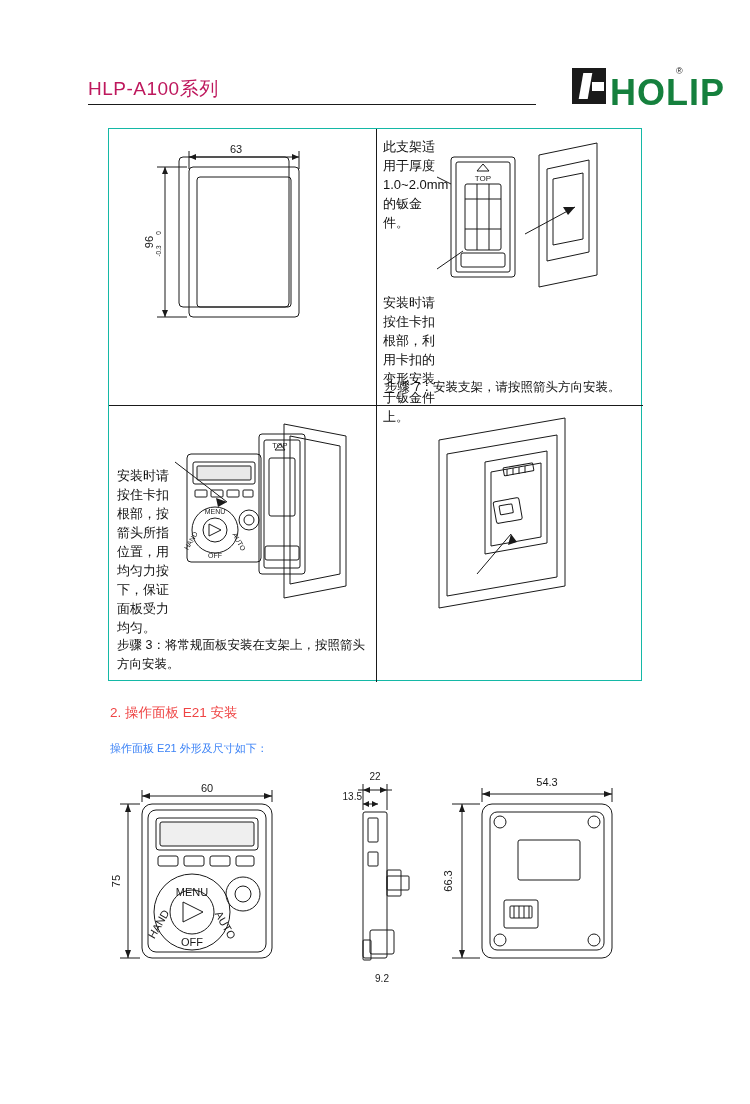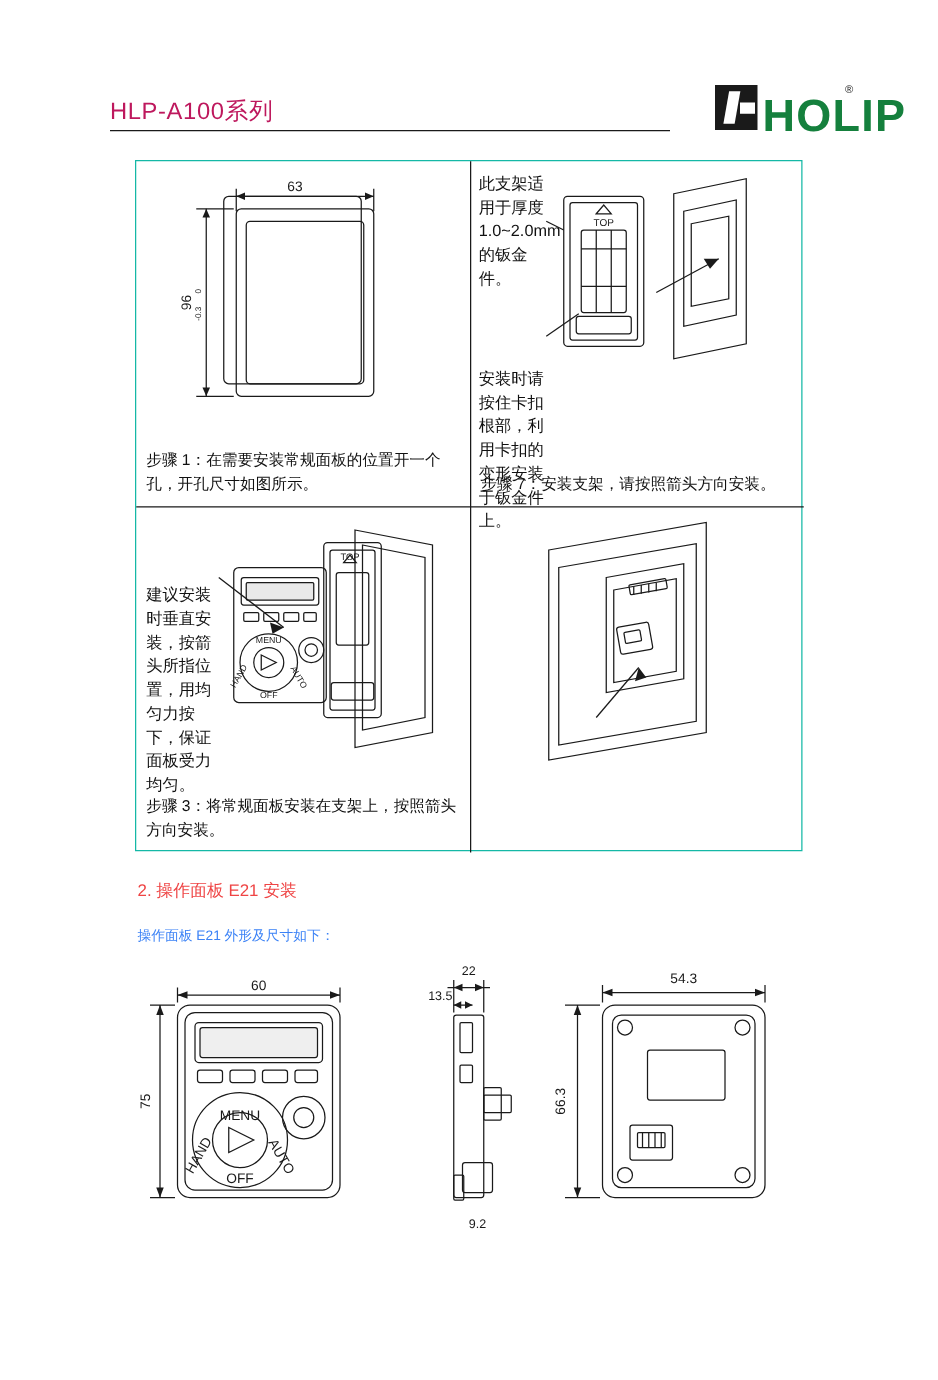--- a/index.html
+++ b/index.html
@@ -116,21 +116,20 @@
           <line x1="48" y1="188" x2="78" y2="188"></line>
           <line x1="56" y1="38" x2="56" y2="188"></line>
           <path d="M56 38 l-3 7 h6 z" fill="#1a1a1a" stroke="none"></path>
           <path d="M56 188 l-3 -7 h6 z" fill="#1a1a1a" stroke="none"></path>
         </g>
         <text x="127" y="24" font-size="11" text-anchor="middle" fill="#1a1a1a" font-family="Liberation Sans, sans-serif">63</text>
         <text x="44" y="113" font-size="11" text-anchor="middle" fill="#1a1a1a" transform="rotate(-90 44 113)" font-family="Liberation Sans, sans-serif">96</text>
         <text x="52" y="104" font-size="6.5" text-anchor="middle" fill="#1a1a1a" transform="rotate(-90 52 104)" font-family="Liberation Sans, sans-serif">0</text>
         <text x="52" y="122" font-size="6.5" text-anchor="middle" fill="#1a1a1a" transform="rotate(-90 52 122)" font-family="Liberation Sans, sans-serif">-0.3</text>
       </svg>
-      <div class="caption">步骤 1：在需要安装常规面板的位置开一个孔，开孔尺寸如图所示。</div>
     </div>
 
     <div class="cell c2">
       <svg class="dwg" width="266" height="240" viewBox="0 0 266 240">
         <g fill="none" stroke="#1a1a1a" stroke-width="1">
 
           <rect x="74" y="28" width="64" height="120" rx="3"></rect>
           <rect x="79" y="33" width="54" height="110" rx="2"></rect>
           <rect x="88" y="55" width="36" height="66" rx="2"></rect>
           <path d="M100 42 l6 -7 l6 7 z"></path>
@@ -185,21 +184,21 @@
 
           <line x1="66" y1="56" x2="118" y2="96"></line>
           <path d="M118 96 l-11 -4 l2 9 z" fill="#1a1a1a" stroke="none"></path>
         </g>
         <text x="171" y="42" font-size="7.5" text-anchor="middle" fill="#1a1a1a" font-family="Liberation Sans, sans-serif">TOP</text>
         <text x="106" y="108" font-size="7" text-anchor="middle" fill="#1a1a1a" font-family="Liberation Sans, sans-serif">MENU</text>
         <text x="84" y="136" font-size="7" text-anchor="middle" fill="#1a1a1a" transform="rotate(-60 84 136)" font-family="Liberation Sans, sans-serif">HAND</text>
         <text x="106" y="152" font-size="7" text-anchor="middle" fill="#1a1a1a" font-family="Liberation Sans, sans-serif">OFF</text>
         <text x="128" y="137" font-size="7" text-anchor="middle" fill="#1a1a1a" transform="rotate(60 128 137)" font-family="Liberation Sans, sans-serif">AUTO</text>
       </svg>
-      <div class="cellnote" style="left:8px;top:60px;width:58px;">建议安装时垂直安装，按箭头所指位置，用均匀力按下，保证面板受力均匀。</div>
+      <div class="cellnote" style="left:8px;top:60px;width:58px;">安装时请按住卡扣根部，按箭头所指位置，用均匀力按下，保证面板受力均匀。</div>
       <div class="caption">步骤 3：将常规面板安装在支架上，按照箭头方向安装。</div>
     </div>
 
     <div class="cell c4">
       <svg class="dwg" width="266" height="225" viewBox="0 0 266 225">
         <g fill="none" stroke="#1a1a1a" stroke-width="1">
 
           <path d="M62 34 l126 -22 v168 l-126 22 z"></path>
           <path d="M70 48 l110 -19 v142 l-110 19 z"></path>
 

